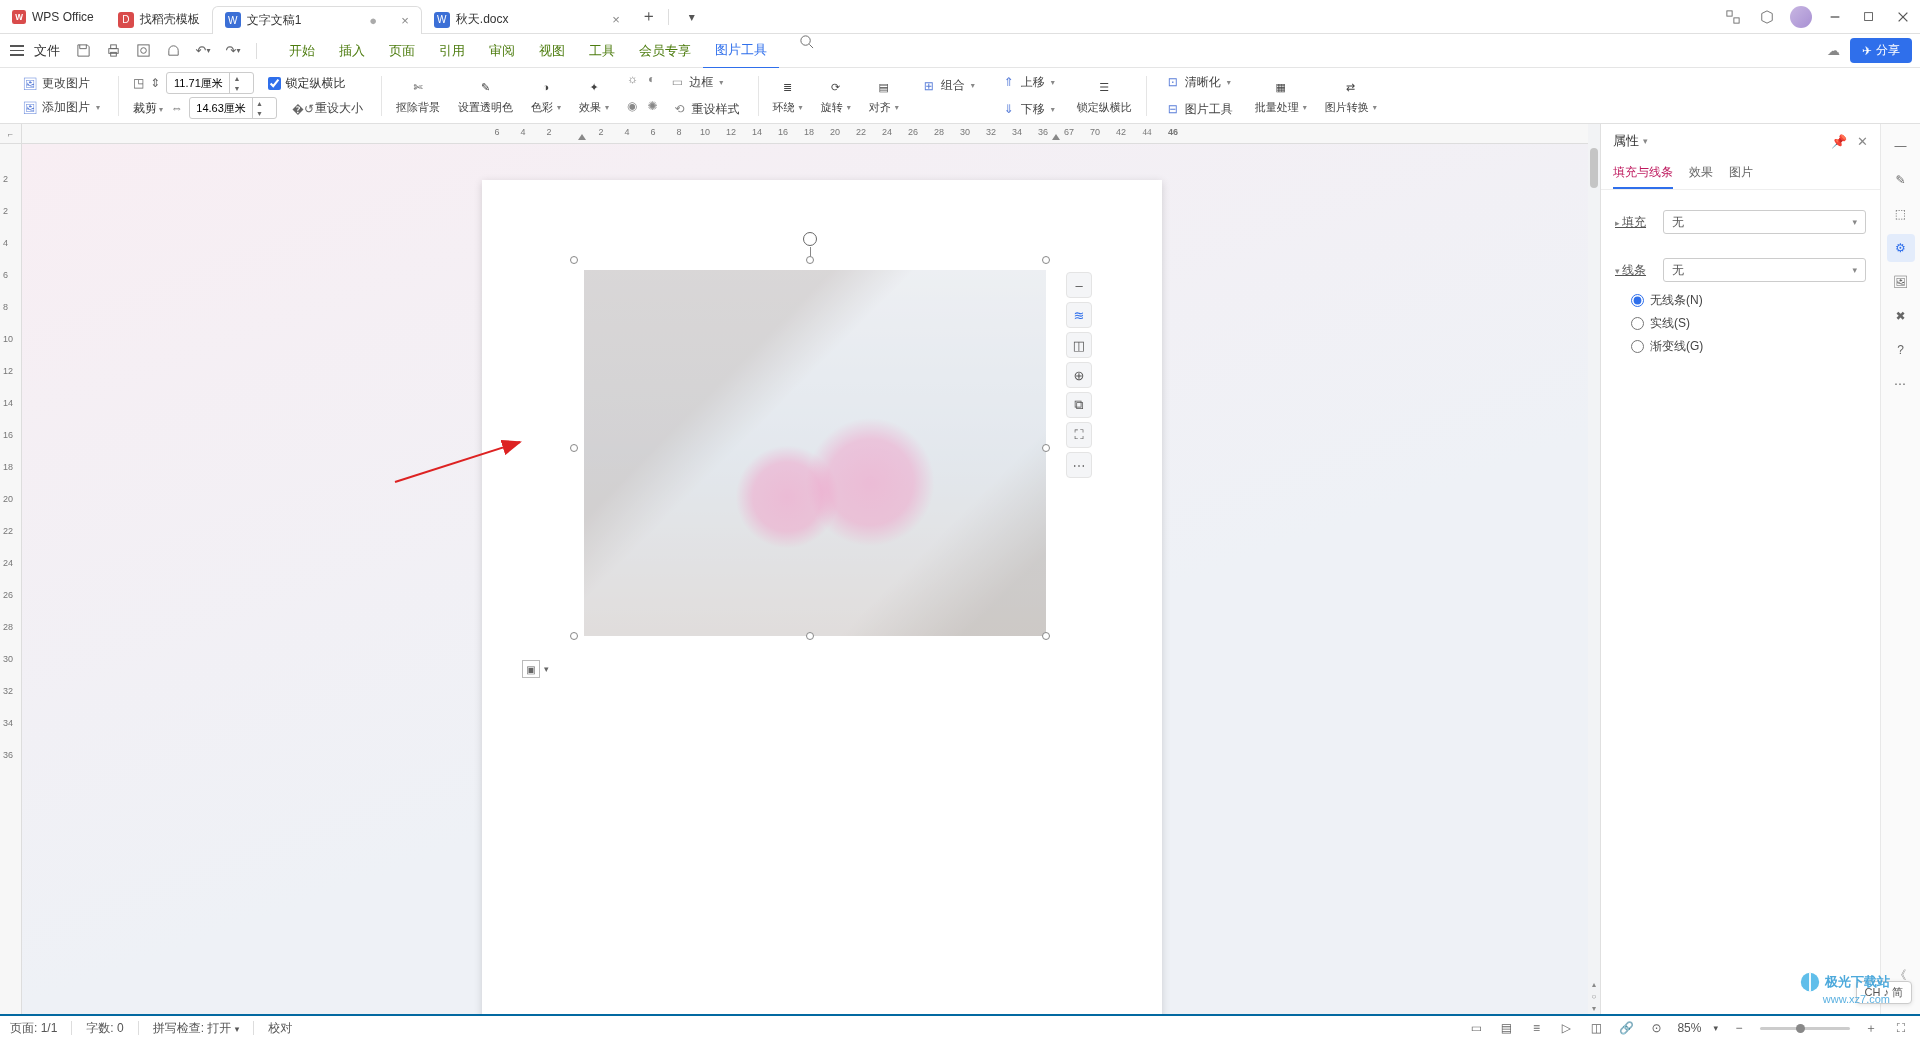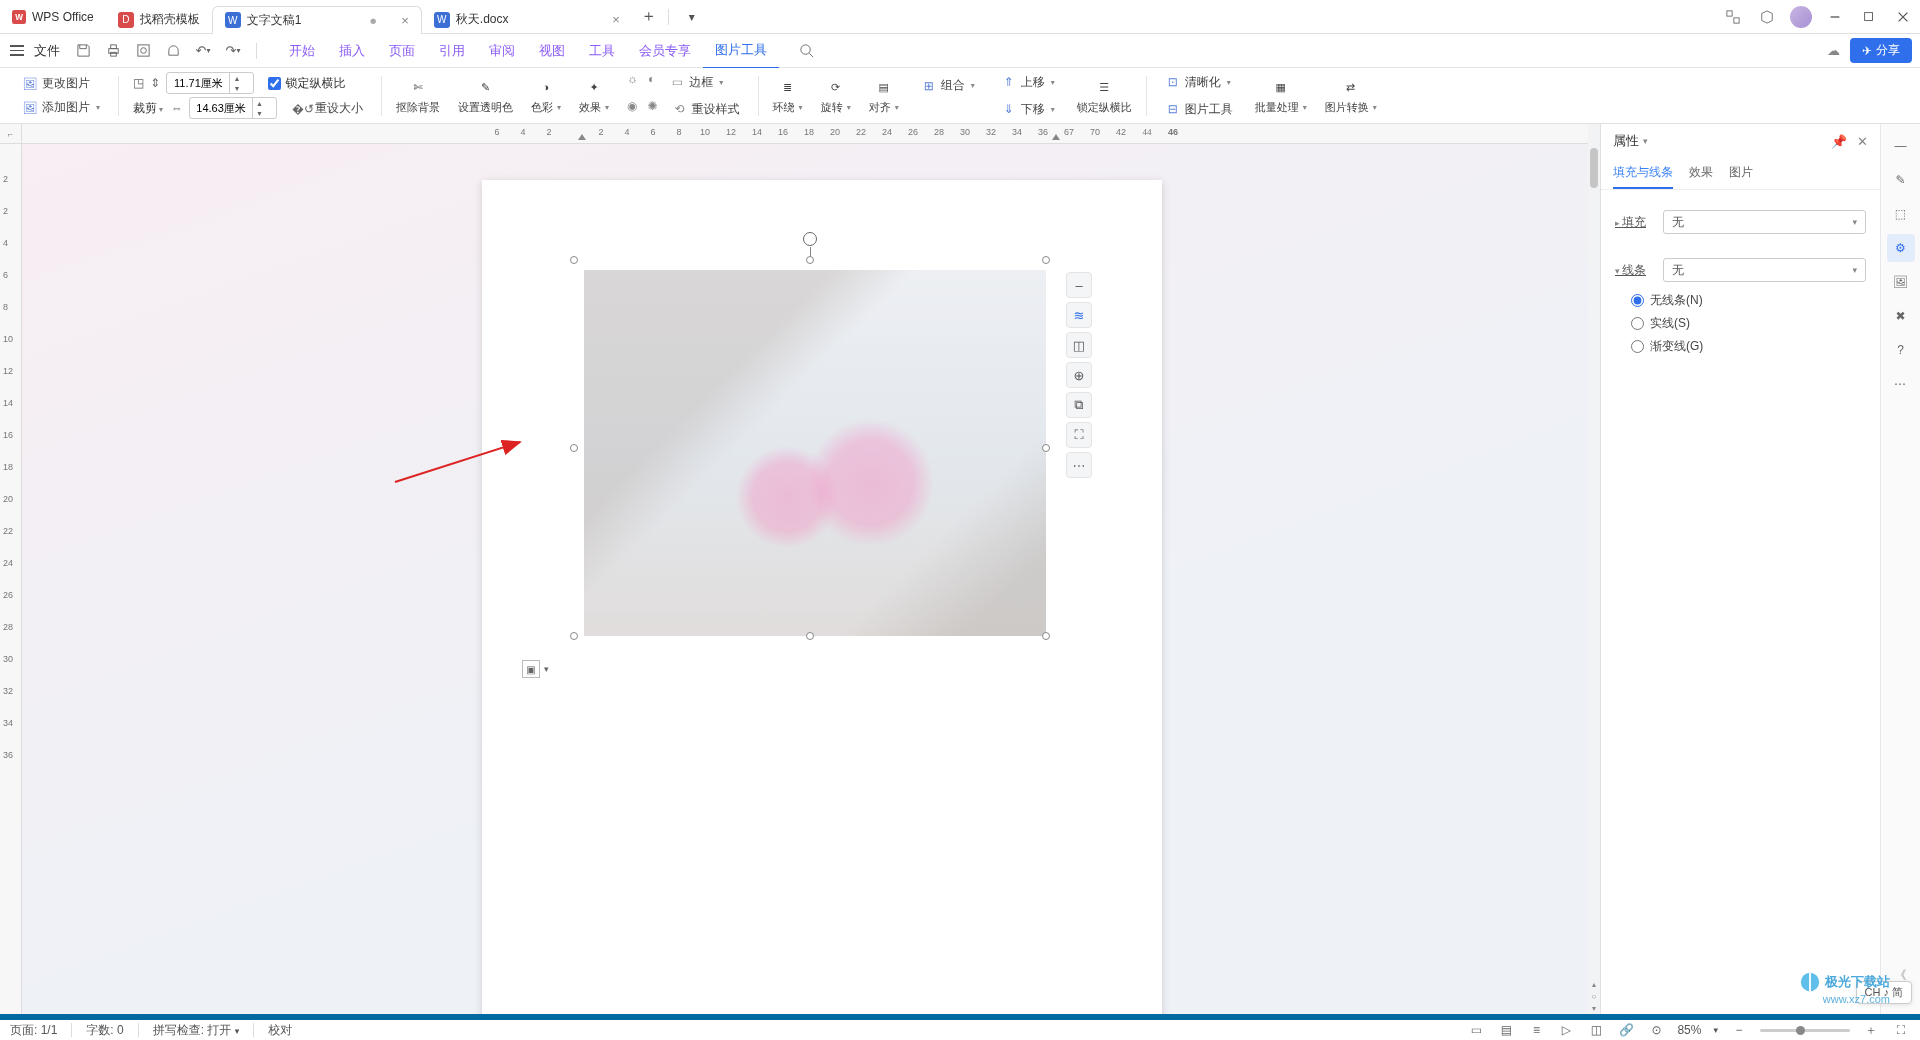--- a/index.html
+++ b/index.html
@@ -14,30 +14,30 @@
   .tab .close { margin-left: 18px; color:#888; font-size:13px;}
   .tab .doticon { width:16px; height:16px; display:flex; align-items:center; justify-content:center; border-radius:3px; font-size:10px; color:#fff;}
   .newtab { width:26px; height:26px; display:flex; align-items:center; justify-content:center; color:#555; font-size:16px; margin-left:4px;}
   .titlebar-spacer { flex:1;}
   .winbtns { display:flex; align-items:center; gap:0;}
   .winbtn { width:34px; height:30px; display:flex; align-items:center; justify-content:center; color:#555;}
   .winbtn svg{width:14px;height:14px;}
   .avatar { width:22px; height:22px; border-radius:50%; background: linear-gradient(135deg,#c8b6e2,#a890d3); margin: 0 6px;}
 
   
-  .menubar { height: 34px; background:#fff; display:flex; align-items:center; padding: 0 8px; border-bottom:1px solid #e5e5e5; font-size:13px;}
+  .menubar { height: 34px; background:#fff; display:flex; padding: 0 8px; border-bottom:1px solid #e5e5e5; font-size:13px;}
   .menu-left { display:flex; align-items:center; gap:4px;}
   .hamburger { width:18px; display:flex; flex-direction:column; gap:3px; padding:2px;}
   .hamburger span{height:1.5px;background:#555;}
   .file-lbl { margin: 0 10px 0 4px; color:#333;}
   .qa { display:flex; align-items:center; gap:12px; color:#666;}
   .qa .ic{width:18px;height:18px;display:flex;align-items:center;justify-content:center;}
   .qa .sep{width:1px;height:16px;background:#ddd;margin:0 2px;}
   .menus { display:flex; align-items:center; gap:0; margin-left:18px;}
-  .menu-item { padding: 8px 12px; color:#8b5cf6; font-size:13px; cursor:pointer;}
+  .menu-item { padding: 8px 12px; color:#4d7c0f; font-size:13px; cursor:pointer;}
   .menu-item.active { color:#2f6feb; border-bottom:2px solid #2f6feb; font-weight:500;}
   .search-ic { margin-left:14px; color:#666; width:26px;display:flex;justify-content:center;}
   .menu-right { margin-left:auto; display:flex; align-items:center; gap:10px;}
   .share-btn { background:#2f6feb; color:#fff; padding:4px 12px; border-radius:4px; font-size:12px; display:flex; align-items:center; gap:4px;}
 
   
   .ribbon { height: 56px; background:#fff; display:flex; align-items:center; padding: 2px 10px; border-bottom:1px solid #e0e0e0; font-size:12px; gap:2px;}
   .rgroup { display:flex; flex-direction:column; justify-content:center; gap:3px; padding: 0 8px;}
   .rsep { width:1px; height:40px; background:#e5e5e5; margin:0 4px;}
   .rbtn { display:flex; align-items:center; gap:4px; color:#444; padding:2px 4px; white-space:nowrap;}
@@ -95,38 +95,38 @@
   .layout-opts { position:absolute; left:500px; top:516px; display:flex; align-items:center; gap:4px; color:#666;}
   .layout-opts .box{width:18px;height:18px;border:1px solid #bbb;display:flex;align-items:center;justify-content:center;font-size:10px;}
 
   
   .sidepanel { position:absolute; right:40px; top:0; width:280px; bottom:0; background:#fff; border-left:1px solid #e0e0e0; display:flex; flex-direction:column;}
   .sp-head { display:flex; align-items:center; padding:8px 12px; font-size:13px;}
   .sp-head .pin{margin-left:auto;color:#888;}
   .sp-head .cls{margin-left:10px;color:#888;}
   .sp-tabs { display:flex; border-bottom:1px solid #eee; padding:0 12px; gap:16px; font-size:12px;}
   .sp-tab { padding:6px 0; color:#666;}
-  .sp-tab.active{ color:#3b82f6; border-bottom:2px solid #2f6feb;}
+  .sp-tab.active{ color:#be185d; border-bottom:2px solid #2f6feb;}
   .sp-body { padding: 10px 14px; font-size:12px; color:#444;}
   .sp-row { display:flex; align-items:center; margin:10px 0;}
   .sp-row .lbl{flex:0 0 48px; color:#555;text-decoration:underline;}
   .sp-row .lbl::before{content:"▸ "; font-size:9px; color:#888;}
   .sp-row.open .lbl::before{content:"▾ ";}
   .sp-select { flex:1; border:1px solid #ccc; border-radius:3px; height:24px; display:flex; align-items:center; padding:0 8px; justify-content:space-between; color:#555;}
   .sp-radio { display:flex; align-items:center; gap:6px; margin:6px 0 6px 16px; color:#444;}
   .sp-radio input{accent-color:#2f6feb;}
 
   .iconstrip { position:absolute; right:0; top:0; width:40px; bottom:0; background:#fafafa; border-left:1px solid #e8e8e8; display:flex; flex-direction:column; align-items:center; padding-top:8px; gap:6px;}
   .iconstrip .isbtn{width:28px;height:28px;display:flex;align-items:center;justify-content:center;color:#666;border-radius:4px;}
   .iconstrip .isbtn.active{background:#e3ecfb;color:#2f6feb;}
   .iconstrip .dots{letter-spacing:1px;}
   .iconstrip .collapse{position:absolute; bottom:30px; color:#888;}
 
   
-  .statusbar { height:26px; background:#fff; border-top:6px solid #0369a1; display:flex; align-items:center; font-size:12px; color:#555; padding:0 10px; gap:14px;}
+  .statusbar { height:26px; background:#fff; border-top:2px solid #0369a1; display:flex; align-items:center; font-size:12px; color:#555; padding:0 10px; gap:14px;}
   .statusbar .sep{width:1px;height:14px;background:#ddd;}
   .statusbar .right{margin-left:auto;display:flex;align-items:center;gap:12px;}
   .statusbar .ic{width:18px;height:18px;display:flex;align-items:center;justify-content:center;color:#666;}
   .zoomslider{width:90px;height:3px;background:#ccc;position:relative;border-radius:2px;}
   .zoomslider .kn{position:absolute;left:40%;top:-3px;width:9px;height:9px;background:#888;border-radius:50%;}
 
   .ime-badge { position:absolute; right:8px; bottom:36px; background:#fff; border:1px solid #ccc; border-radius:4px; padding:3px 8px; font-size:11px; color:#555; box-shadow:0 1px 4px rgba(0,0,0,.1);}
   
   .watermark { position:absolute; right:30px; bottom:34px; font-size:13px; color:#3aa0d8; opacity:.9; text-align:right; line-height:1.2;}
   .watermark .logo{display:flex;align-items:center;gap:4px;justify-content:flex-end;font-weight:bold;}

